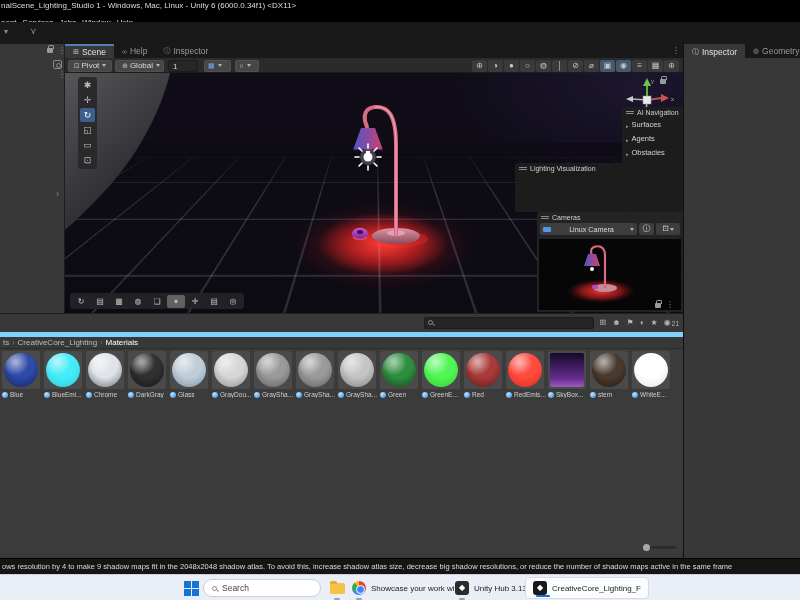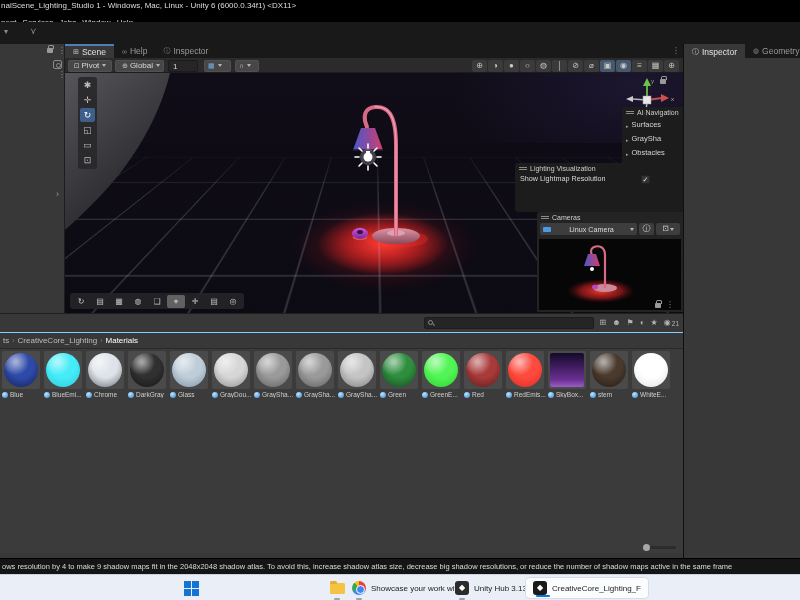--- a/index.html
+++ b/index.html
@@ -126,21 +126,21 @@
   #proj-toolbar { position:relative; height:18px; background:#383838; }
   #proj-search { position:absolute; left:424px; top:3px; width:170px; height:12px; background:#252525;
     border:1px solid #1c1c1c; border-radius:2px; color:#ccc; font-size:7.5px; padding-left:13px; }
   .mag { width:5px; height:5px; border:1px solid #8a8a8a; border-radius:50%; position:relative; }
   .mag::after { content:''; position:absolute; width:3px; height:1px; background:#8a8a8a;
     transform:rotate(45deg); right:-2.5px; bottom:-1px; }
   #proj-search-ico { position:absolute; left:428px; top:6px; }
   #proj-icons { position:absolute; right:4px; top:3px; display:flex; gap:5px; align-items:center; }
   .pico { color:#b5b5b5; font-size:8px; line-height:12px; }
   .pcount { color:#b5b5b5; font-size:6.5px; }
-  #breadcrumb { height:17px; background:#383838; border-top:1px solid #7dd3fc; border-bottom:1px solid #2a2a2a;
+  #breadcrumb { height:17px; background:#383838; border-top:5px solid #7dd3fc; border-bottom:1px solid #2a2a2a;
     display:flex; align-items:center; padding-left:3px; font-size:8px; color:#bdbdbd; gap:3px; }
   #breadcrumb .sep { color:#7a7a7a; font-size:7px; }
   #breadcrumb .last { color:#fff; font-weight:normal; }
   #proj-content { position:relative; height:204px; background:#3b3b3b; }
   #matgrid { position:absolute; left:2px; top:2px; display:flex; }
   .mat { width:40px; margin-right:2px; }
   .thumb { width:38px; height:38px; background:#4a4a4a; border-radius:2px; position:relative; }
   .ball { position:absolute; inset:2px; border-radius:50%;
     background: radial-gradient(circle at 34% 26%, rgba(255,255,255,.55) 0 5%, rgba(255,255,255,0) 40%),
                 radial-gradient(circle at 50% 36%, var(--c1) 0 45%, var(--c2) 100%); }
@@ -417,39 +417,35 @@
         </div>
       <div>
 
           <div class="nav-item">
             <span class="tri">▸</span>
             <span>Surfaces</span>
           </div>
 
           <div class="nav-item">
             <span class="tri">▸</span>
-            <span>GraySha</span>
+            <span>Agents</span>
           </div>
 
           <div class="nav-item">
             <span class="tri">▸</span>
             <span>Obstacles</span>
           </div>
         </div>
     </div>
 
     <div id="lviz" class="ovl">
       <div class="ovl-head">
           <div class="handle"></div>
         <span>Lighting Visualization</span>
         </div>
-      <div class="lrow">
-        <span>Show Lightmap Resolution</span>
-        <div class="chk on"></div>
-      </div>
     </div>
 
     <div id="cams" class="ovl">
       <div class="ovl-head">
           <div class="handle"></div>
         <span>Cameras</span>
         </div>
       <div id="cam-row">
         <div id="cam-select">
           <span class="camico"></span>
@@ -763,20 +759,24 @@
 
   <div id="taskbar" class="abs">
     <div id="winlogo" class="tk">
       <div class="wingrid">
           <i></i>
           <i></i>
           <i></i>
           <i></i>
         </div>
     </div>
+    <div id="tk-search" class="tk">
+      <div class="mag"></div>
+      <span>Search</span>
+    </div>
     <div id="tk-folder" class="tk">
       <div class="folder"></div>
       <div class="run-dot" style="left:4px;"></div>
     </div>
     <div id="tk-chrome" class="tk">
       <div class="chrome"></div>
       <span class="tk-label">Showcase your work wit</span>
       <div class="run-dot" style="left:4px;"></div>
     </div>
     <div id="tk-hub" class="tk">

